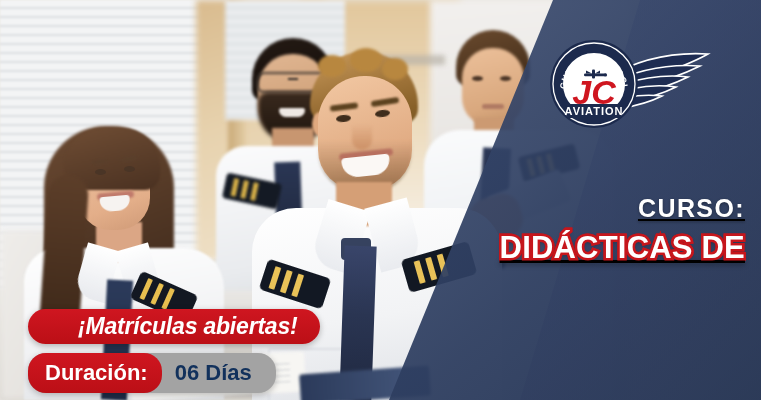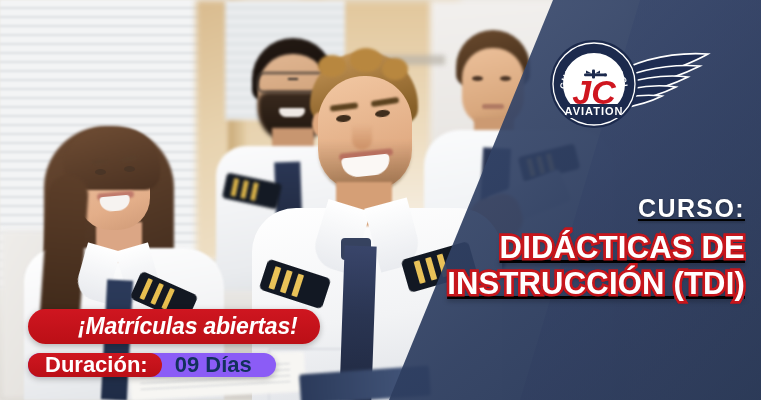--- a/index.html
+++ b/index.html
@@ -656,24 +656,24 @@
     font-style: italic;
     letter-spacing: -0.2px;
     line-height: 1;
     white-space: nowrap;
     margin-left: 30px;
   }
 
   .badge-duration {
     position: absolute;
     left: 28px; top: 353px;
-    height: 24px;
+    height: 40px;
     display: flex;
     align-items: stretch;
-    background: #8b5cf6;
+    background: #a3a3a3;
     border-radius: 18px;
     box-shadow: 0 2px 6px rgba(0,0,0,.25);
     padding-right: 18px;
   }
   .badge-duration .lbl {
     display: flex;
     align-items: center;
     padding: 0 14px 0 17px;
     background: linear-gradient(180deg, #cf1620 0%, #bb0f16 100%);
     border-radius: 18px;
@@ -841,26 +841,25 @@
 
       <path d="M14,66 L78,66 L72,80 L20,80 Z" fill="#1c2a4d"></path>
       <text x="46" y="77" text-anchor="middle" font-family="Liberation Sans, sans-serif" font-size="11" font-weight="bold" fill="#ffffff" letter-spacing="1">AVIATION</text>
     </svg>
   </div>
 
   <div class="copy">
     <div class="curso">CURSO:</div>
     <div class="course-title">
       <span class="ln">DIDÁCTICAS DE</span>
-      <span class="ln">INSTRUCCIÓN (TDI)</span>
     </div>
   </div>
 
   <div class="badge-enroll">
     <span>¡Matrículas abiertas!</span>
   </div>
 
   <div class="badge-duration">
     <div class="lbl">Duración:</div>
-    <div class="val">09 Días</div>
+    <div class="val">06 Días</div>
   </div>
 
 </div>
 
 </body></html>

